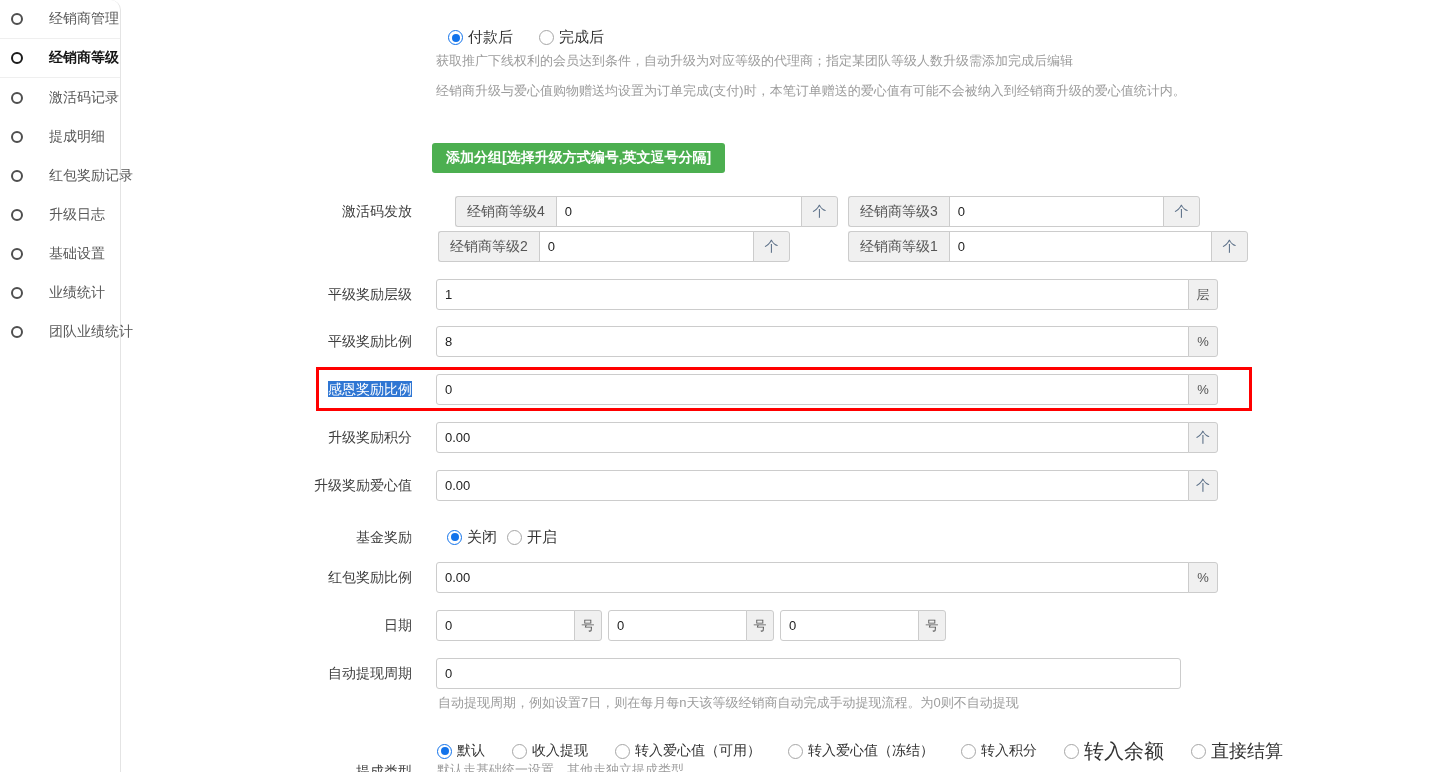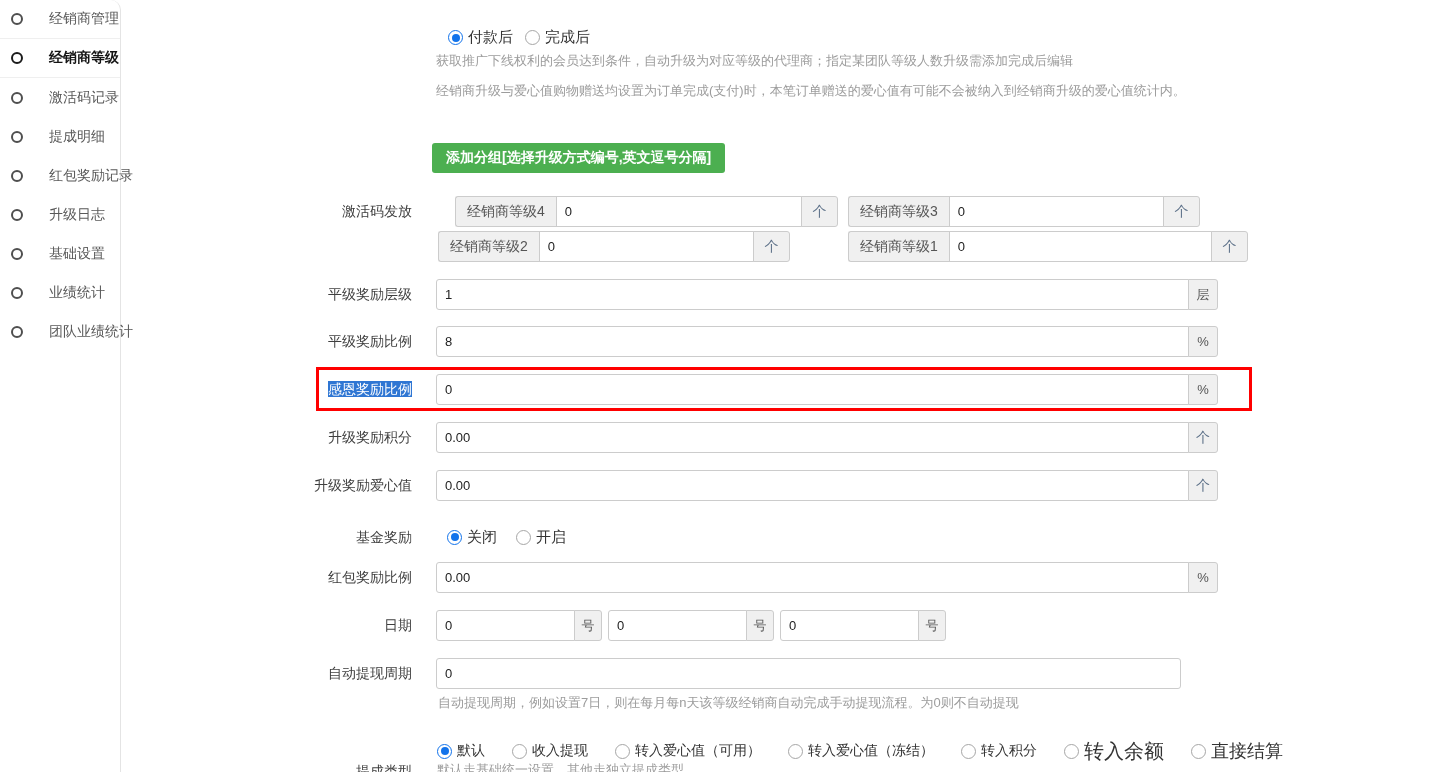--- a/index.html
+++ b/index.html
@@ -93,21 +93,21 @@
     <div class="side-item">
       <span class="ring"></span>
       <span>业绩统计</span>
     </div>
     <div class="side-item">
       <span class="ring"></span>
       <span>团队业绩统计</span>
     </div>
   </nav>
 
-  <div class="ropts" style="left:448px; top:28px; gap:12px;">
+  <div class="ropts" style="left:448px; top:28px; gap:26px;">
     <span class="ropt">
       <span class="radio checked"></span>
       <span>付款后</span>
     </span>
     <span class="ropt">
       <span class="radio"></span>
       <span>完成后</span>
     </span>
   </div>
 
@@ -165,21 +165,21 @@
     <span class="suffix unit-ge" style="width:30px;">个</span>
   </div>
 
   <div class="flabel" style="top:470px;">升级奖励爱心值</div>
   <div class="igroup" style="left:436px; top:470px; width:782px;">
     <input type="text" value="0.00" style="">
     <span class="suffix unit-ge" style="width:30px;">个</span>
   </div>
 
   <div class="flabel" style="top:522px;">基金奖励</div>
-  <div class="ropts" style="left:447px; top:522px; height:30px; gap:19px;">
+  <div class="ropts" style="left:447px; top:522px; height:30px; gap:10px;">
     <span class="ropt">
       <span class="radio checked"></span>
       <span>关闭</span>
     </span>
     <span class="ropt">
       <span class="radio"></span>
       <span>开启</span>
     </span>
   </div>
 

